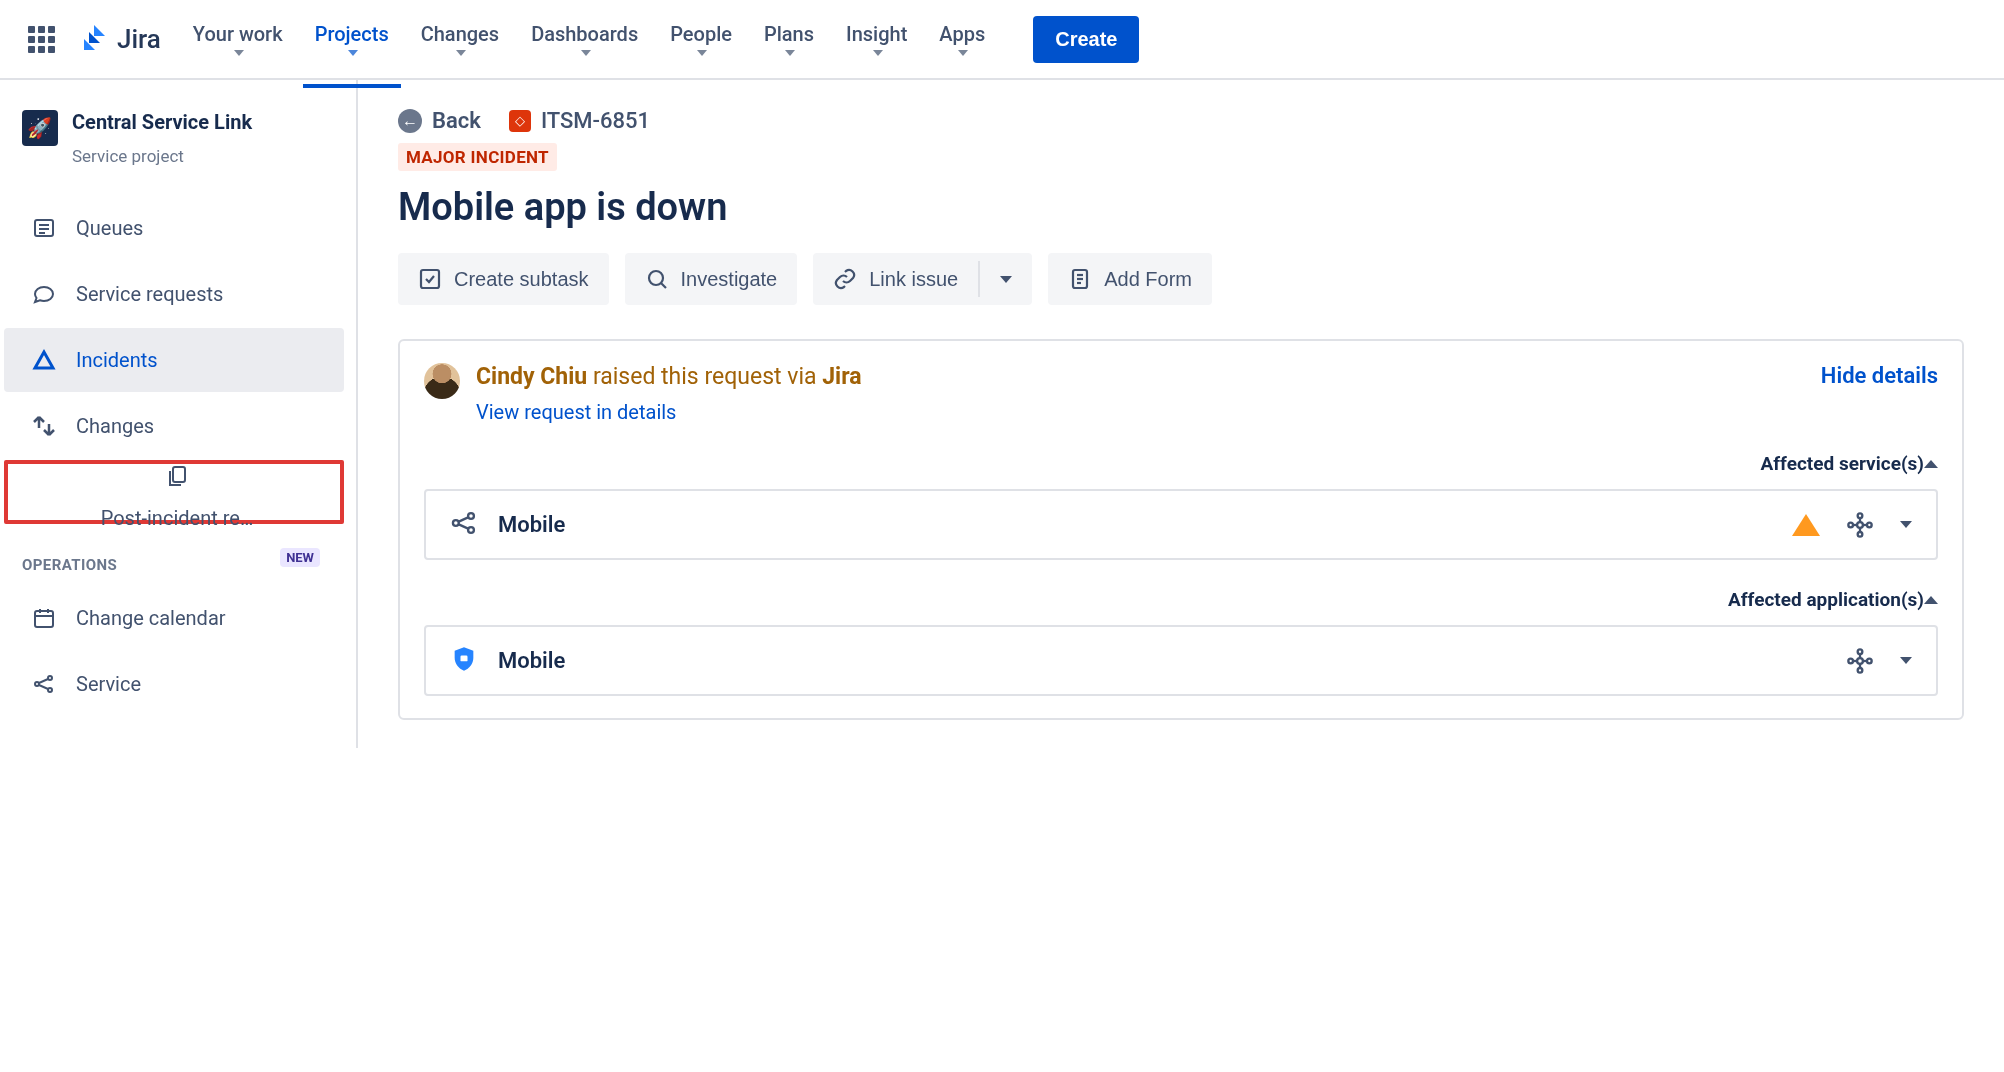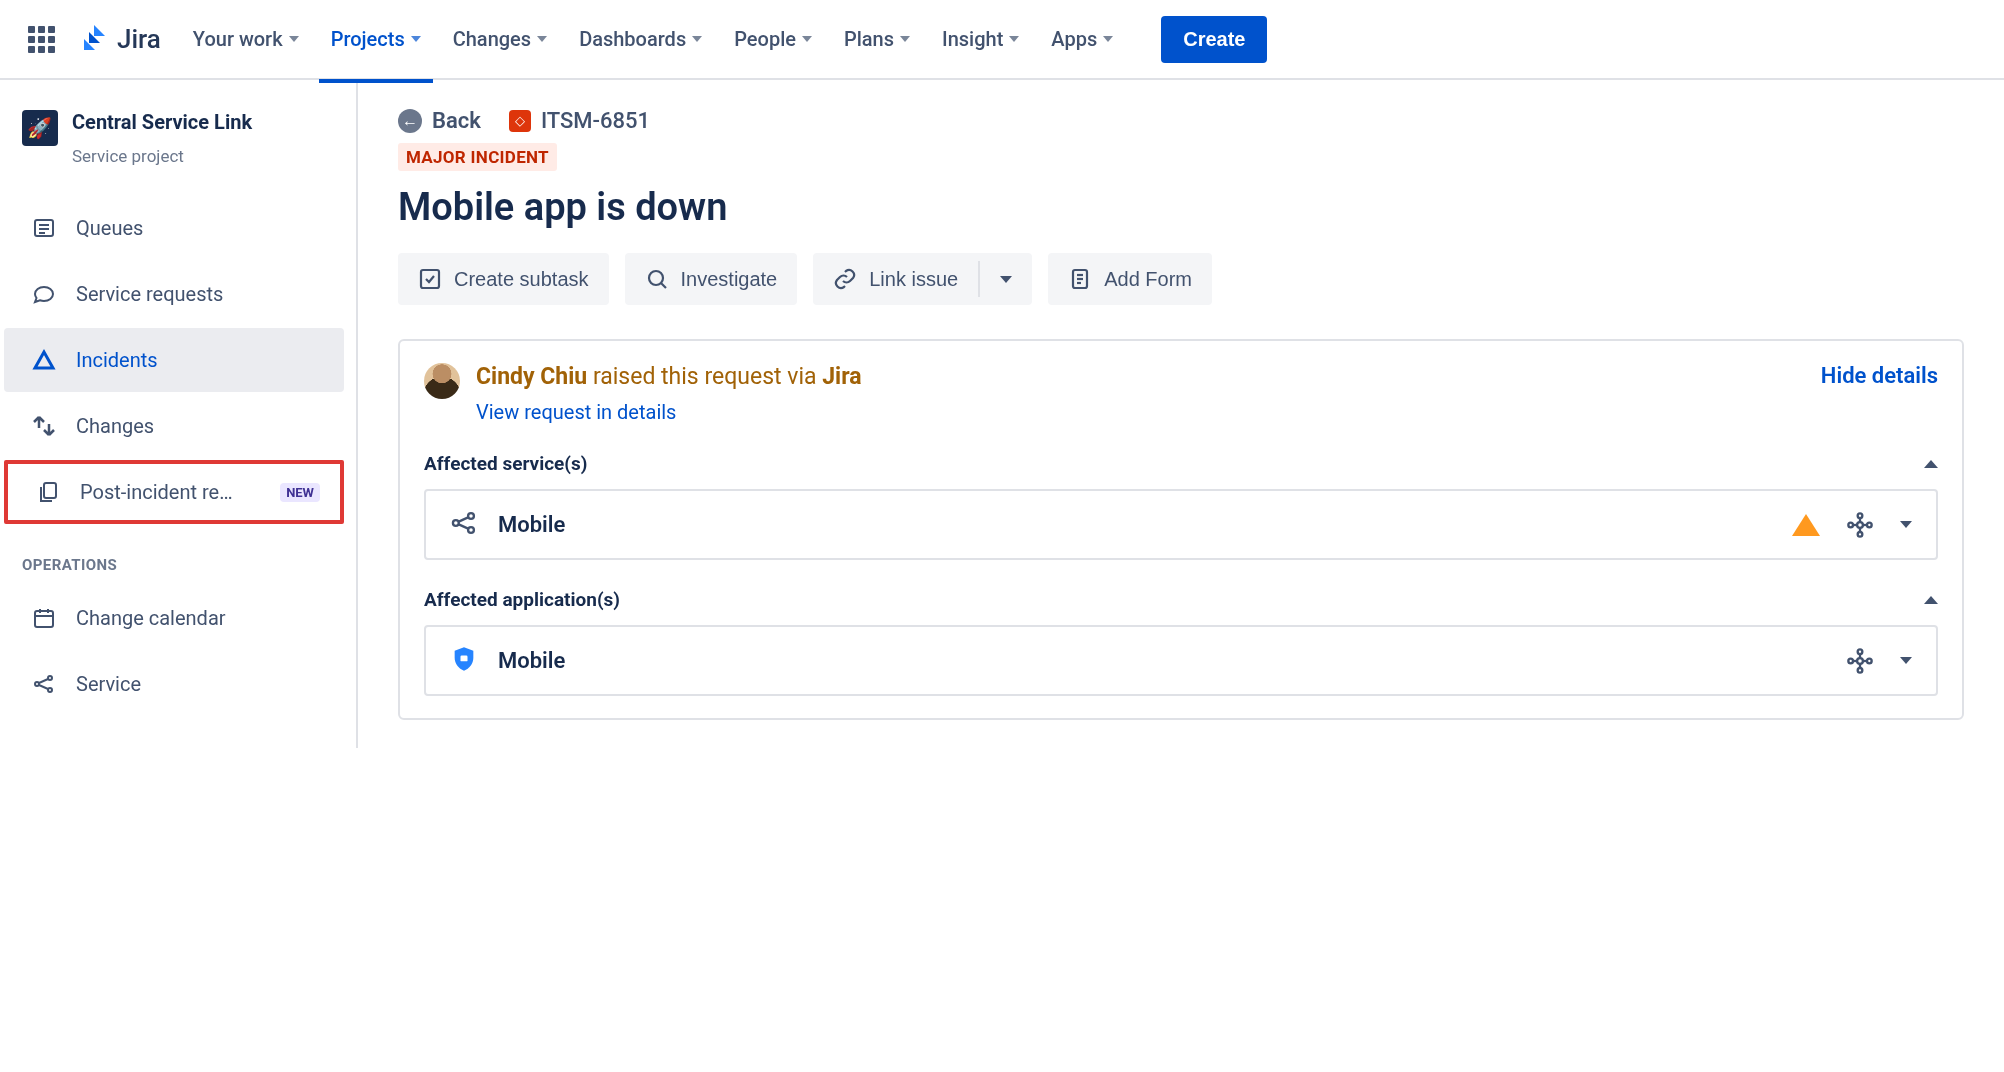--- a/index.html
+++ b/index.html
@@ -6,38 +6,38 @@
 body { font-family: -apple-system, BlinkMacSystemFont, "Segoe UI", Roboto, sans-serif; font-size: 14px; color: #172B4D; background: #fff; }
 
 
 .topnav { display: flex; align-items: center; height: 80px; border-bottom: 2px solid #DFE1E6; padding: 0 20px; gap: 8px; }
 .app-switcher { display: grid; grid-template-columns: repeat(3, 7px); grid-template-rows: repeat(3, 7px); gap: 3px; padding: 8px; cursor: pointer; }
 .app-switcher span { background: #42526E; border-radius: 1px; }
 .jira-logo { display: flex; align-items: center; gap: 6px; margin: 0 12px 0 8px; cursor: pointer; }
 .jira-logo svg { width: 32px; height: 32px; }
 .jira-logo .brand { font-size: 26px; font-weight: 500; color: #253858; }
 .nav-items { display: flex; align-items: center; gap: 8px; }
-.nav-item { display: flex; align-items: center; gap: 4px; padding: 8px 12px; font-size: 20px; font-weight: 500; color: #42526E; cursor: pointer; border-radius: 3px; position: relative; }
+.nav-item { display: flex; align-items: center; gap: 4px; padding: 8px 12px; font-size: 20px; font-weight: 500; color: #42526E; cursor: pointer; border-radius: 3px; position: relative; flex-direction: column; }
 .nav-item.active { color: #0052CC; }
 .nav-item.active::after { content:""; position:absolute; left:0; right:0; bottom:-24px; height:4px; background:#0052CC; }
 .chev { width:0; height:0; border-left:5px solid transparent; border-right:5px solid transparent; border-top:6px solid currentColor; margin-left:2px; opacity:.7; }
 .btn-primary { margin-left: 28px; background:#0052CC; color:#fff; border:none; border-radius:4px; font-size:20px; font-weight:600; padding: 12px 22px; cursor:pointer; }
 
 
 .layout { display:flex; }
 .sidebar { width: 358px; border-right: 2px solid #DFE1E6; padding: 24px 8px 24px 0; }
 .project-header { display:flex; gap:14px; align-items:flex-start; padding: 6px 12px 28px 22px; }
 .proj-icon { width:36px; height:36px; border-radius:4px; background:#172B4D; display:flex; align-items:center; justify-content:center; font-size:20px; }
 .proj-name { font-size:20px; font-weight:700; color:#172B4D; }
 .proj-sub { font-size:17px; color:#6B778C; margin-top:12px; }
 .side-item { display:flex; align-items:center; gap:18px; padding:0 20px 0 26px; height:64px; font-size:20px; color:#42526E; border-radius:4px; cursor:pointer; margin:2px 4px; position:relative; }
 .side-item.active { background:#EBECF0; color:#0052CC; }
 .side-item .ico { width:28px; display:flex; justify-content:center; color:inherit; }
 .side-item.active .ico { color:#0052CC; }
-.side-item.boxed { border: 4px solid #DF3935; border-radius:2px; }
+.side-item.boxed { border: 4px solid #DF3935; border-radius:2px;flex-direction:column; }
 .pill-new { font-size:13px; font-weight:700; color:#403294; background:#EAE6FF; border-radius:4px; padding:2px 6px; margin-left:auto; }
 .side-section { font-size:15px; font-weight:700; color:#6B778C; letter-spacing:.4px; padding: 30px 0 10px 22px; }
 
 
 .main { flex:1; padding: 28px 40px; }
 .breadcrumb-row { display:flex; align-items:center; gap:28px; margin-bottom:10px; }
 .back-link { display:flex; align-items:center; gap:10px; font-size:22px; font-weight:600; color:#42526E; cursor:pointer; }
 .back-ico { width:24px; height:24px; border-radius:50%; background:#6B778C; color:#fff; display:flex; align-items:center; justify-content:center; font-size:16px; }
 .issue-key { display:flex; align-items:center; gap:10px; font-size:22px; color:#42526E; font-weight:500; cursor:pointer;}
 .itype-ico { width:22px; height:22px; border-radius:4px; background:#DE350B; display:flex; align-items:center; justify-content:center; color:#fff; font-size:13px; }
@@ -52,21 +52,21 @@
 .dropdown-seg { width:52px; display:flex; align-items:center; justify-content:center; cursor:pointer; }
 
 .panel { border:2px solid #DFE1E6; border-radius:6px; margin-top:34px; padding: 22px 24px; }
 .req-row { display:flex; align-items:flex-start; gap:16px; }
 .avatar { width:36px; height:36px; border-radius:50%; background:#e1c29a; background-image:radial-gradient(circle at 50% 30%, #bb8e64 30%, transparent 31%), radial-gradient(circle at 50% 90%, #3a2a17 50%, transparent 51%); }
 .req-text { font-size:23px; color:#a16207; }
 .req-text b { font-weight:700; }
 .portal-link { display:block; margin-top:10px; color:#0052CC; font-size:20px; cursor:pointer; }
 .hide-details { margin-left:auto; color:#0052CC; font-size:22px; font-weight:600; cursor:pointer; }
 
-.section-head { display:flex; align-items:center; justify-content:space-between; margin-top:28px; }
+.section-head { display:flex; align-items:center; justify-content:flex-end; margin-top:28px; }
 .section-head h4 { font-size:19px; font-weight:700; color:#172B4D; }
 .collapse-chev { width:0;height:0;border-left:7px solid transparent;border-right:7px solid transparent;border-bottom:8px solid #42526E; cursor:pointer;}
 
 .service-box { border:2px solid #DFE1E6; border-radius:4px; margin-top:14px; display:flex; align-items:center; padding:18px 24px; gap:20px; }
 .svc-label { font-size:22px; font-weight:600; color:#172B4D; }
 .svc-right { margin-left:auto; display:flex; align-items:center; gap:26px; }
 .warn-ico { width:0;height:0;border-left:14px solid transparent;border-right:14px solid transparent;border-bottom:22px solid #FF991F; position:relative;}
 .topo-ico svg { display:block; }
 .mini-chev { width:0;height:0;border-left:6px solid transparent;border-right:6px solid transparent;border-top:7px solid #42526E; cursor:pointer; }
 .shield-ico { color:#2684FF; }

